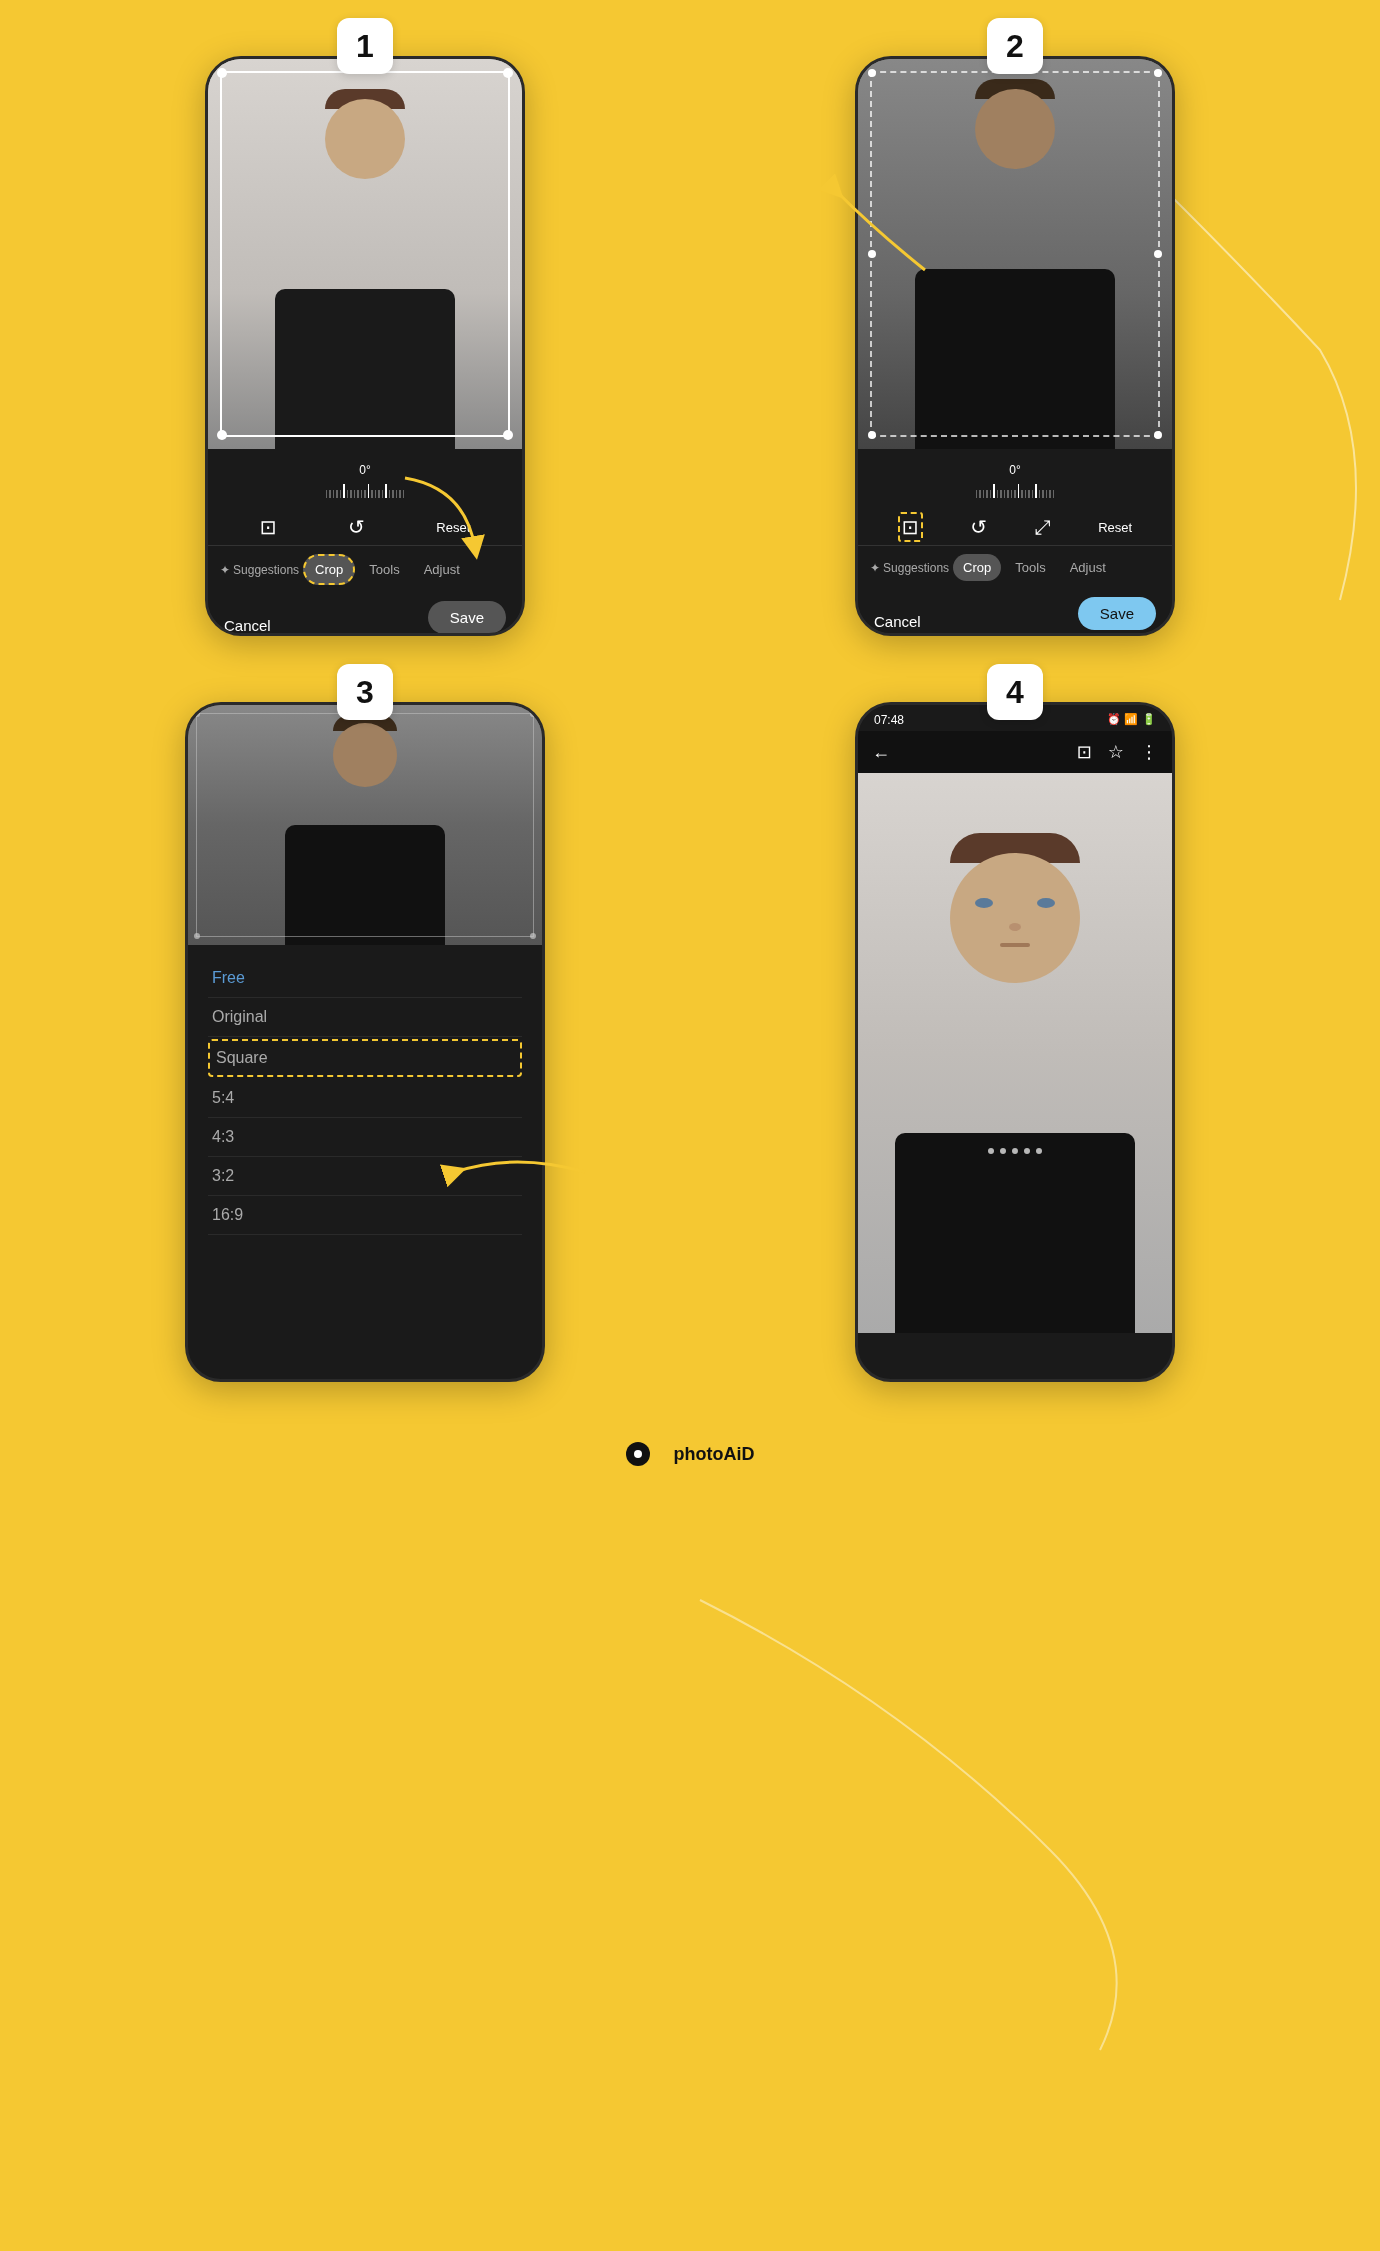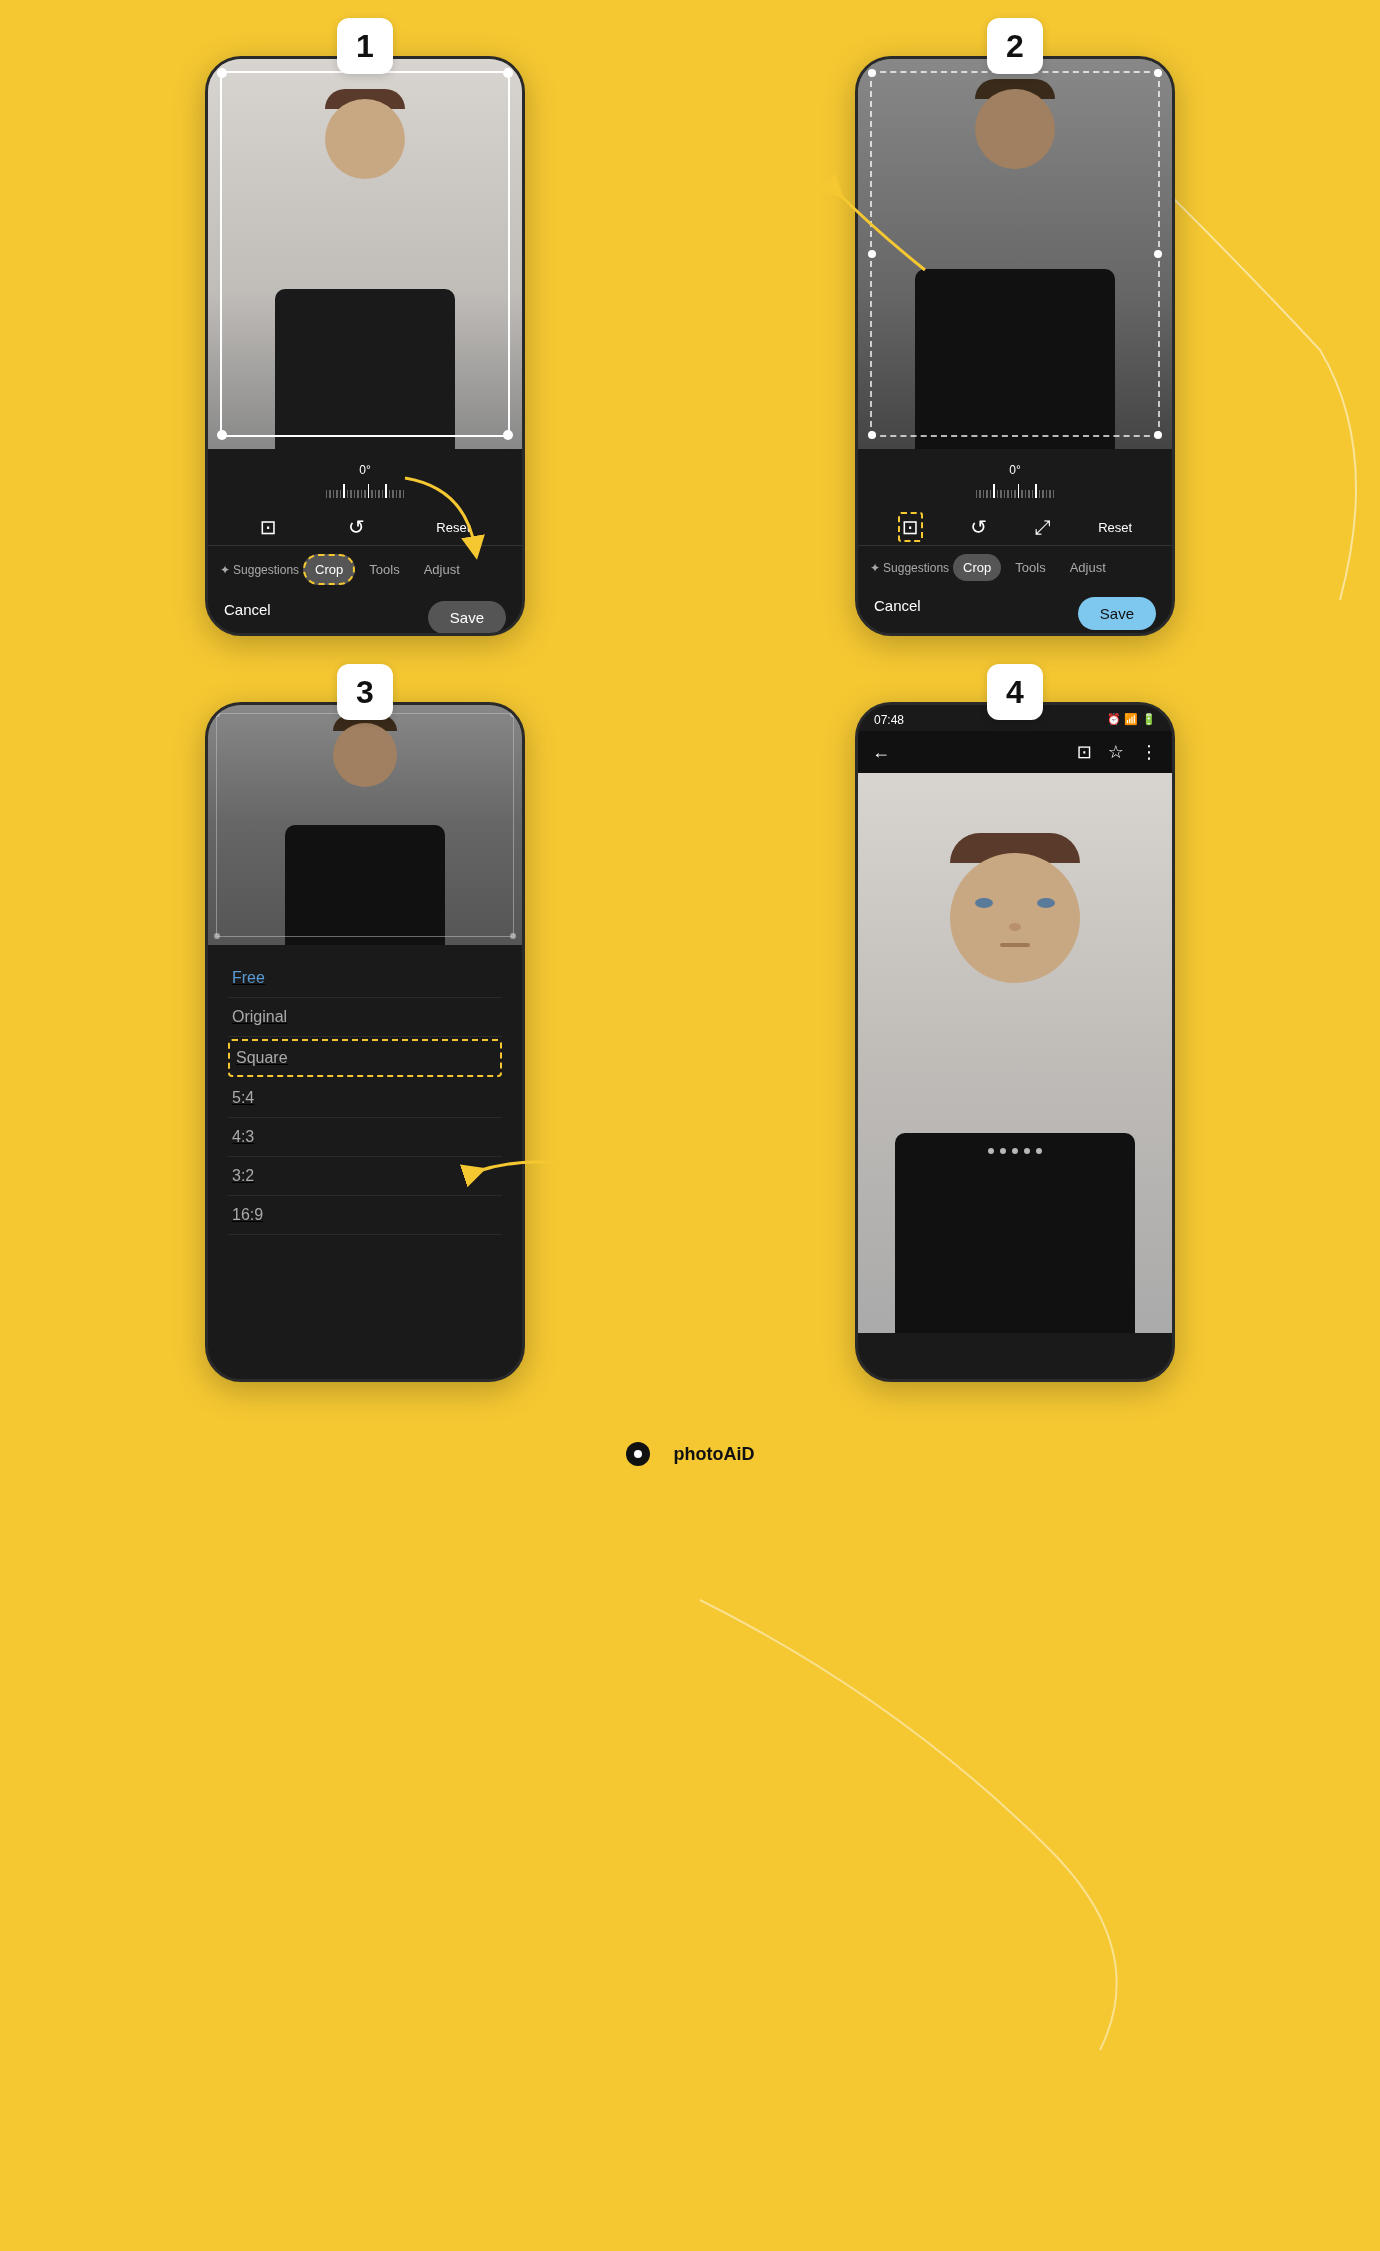--- a/index.html
+++ b/index.html
@@ -72,23 +72,22 @@
     
     .phone-step1 {
       width: 320px;
       height: 580px;
     }
     .phone-step2 {
       width: 320px;
       height: 580px;
     }
     .phone-step3 {
-      width: 320px;
+      width: 360px;
       height: 680px;
-      text-decoration: underline;
     }
     .phone-step4 {
       width: 320px;
       height: 680px;
     }
 
     
     .photo-area {
       width: 100%;
       background: #888;
@@ -200,21 +199,21 @@
       display: flex;
       align-items: center;
       gap: 3px;
       font-size: 12px;
       color: #aaa;
     }
 
     .bottom-actions {
       display: flex;
       justify-content: space-between;
-      align-items: flex-start;
+      align-items: flex-end;
       padding: 8px 16px;
     }
     .cancel-btn {
       color: white;
       font-size: 15px;
       cursor: pointer;
     }
     .save-btn {
       background: #555;
       color: white;

